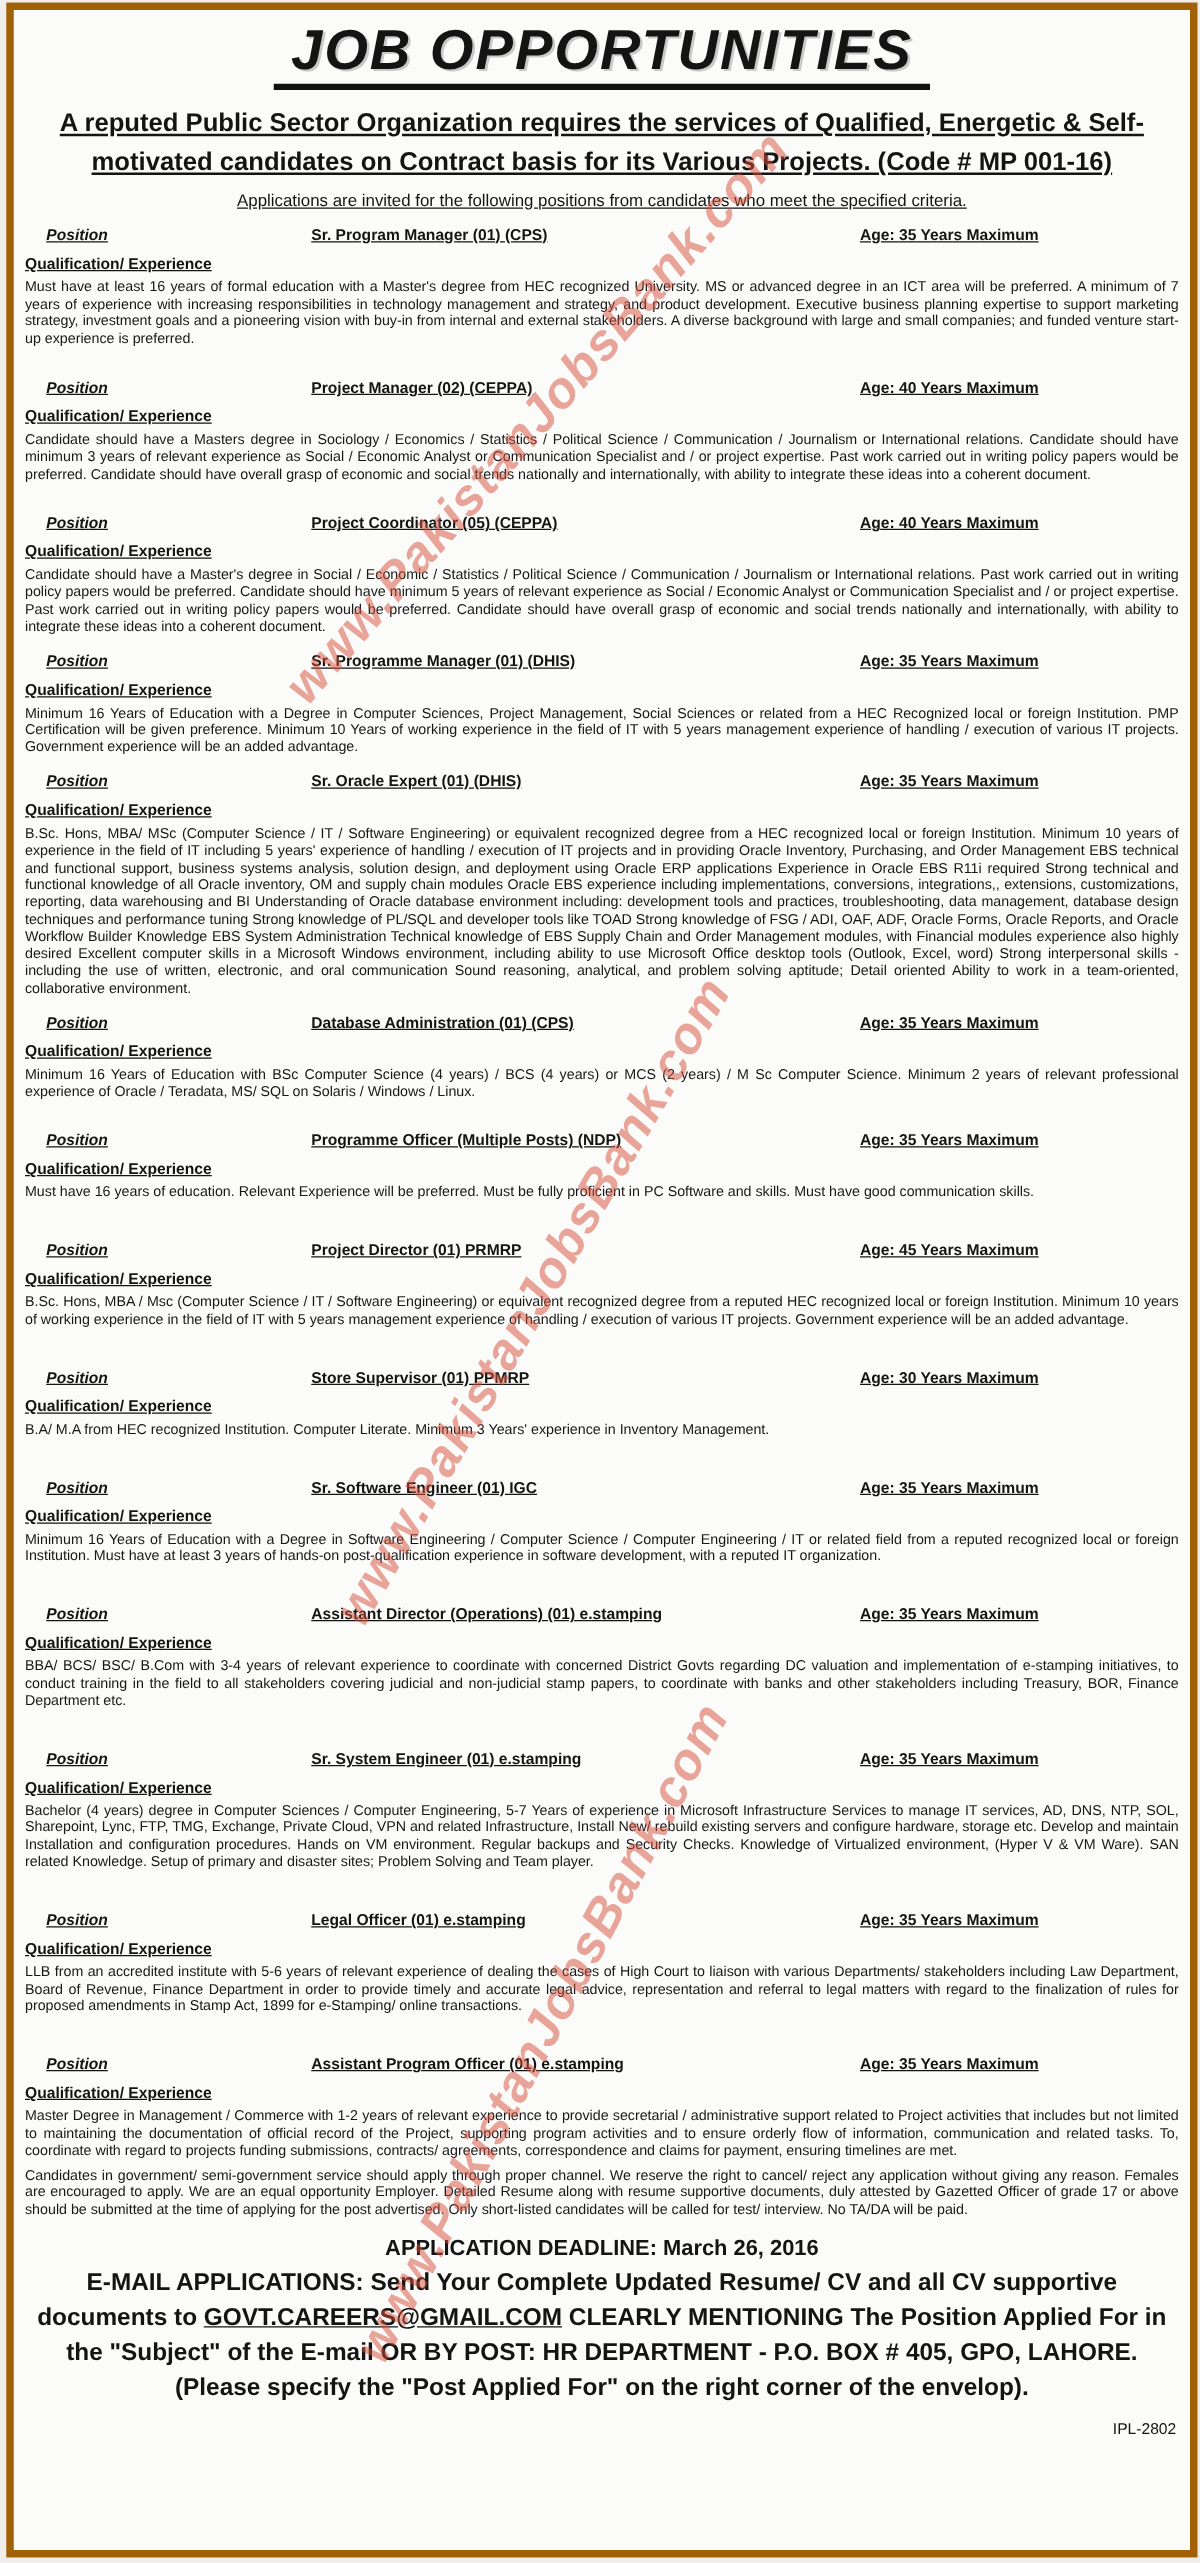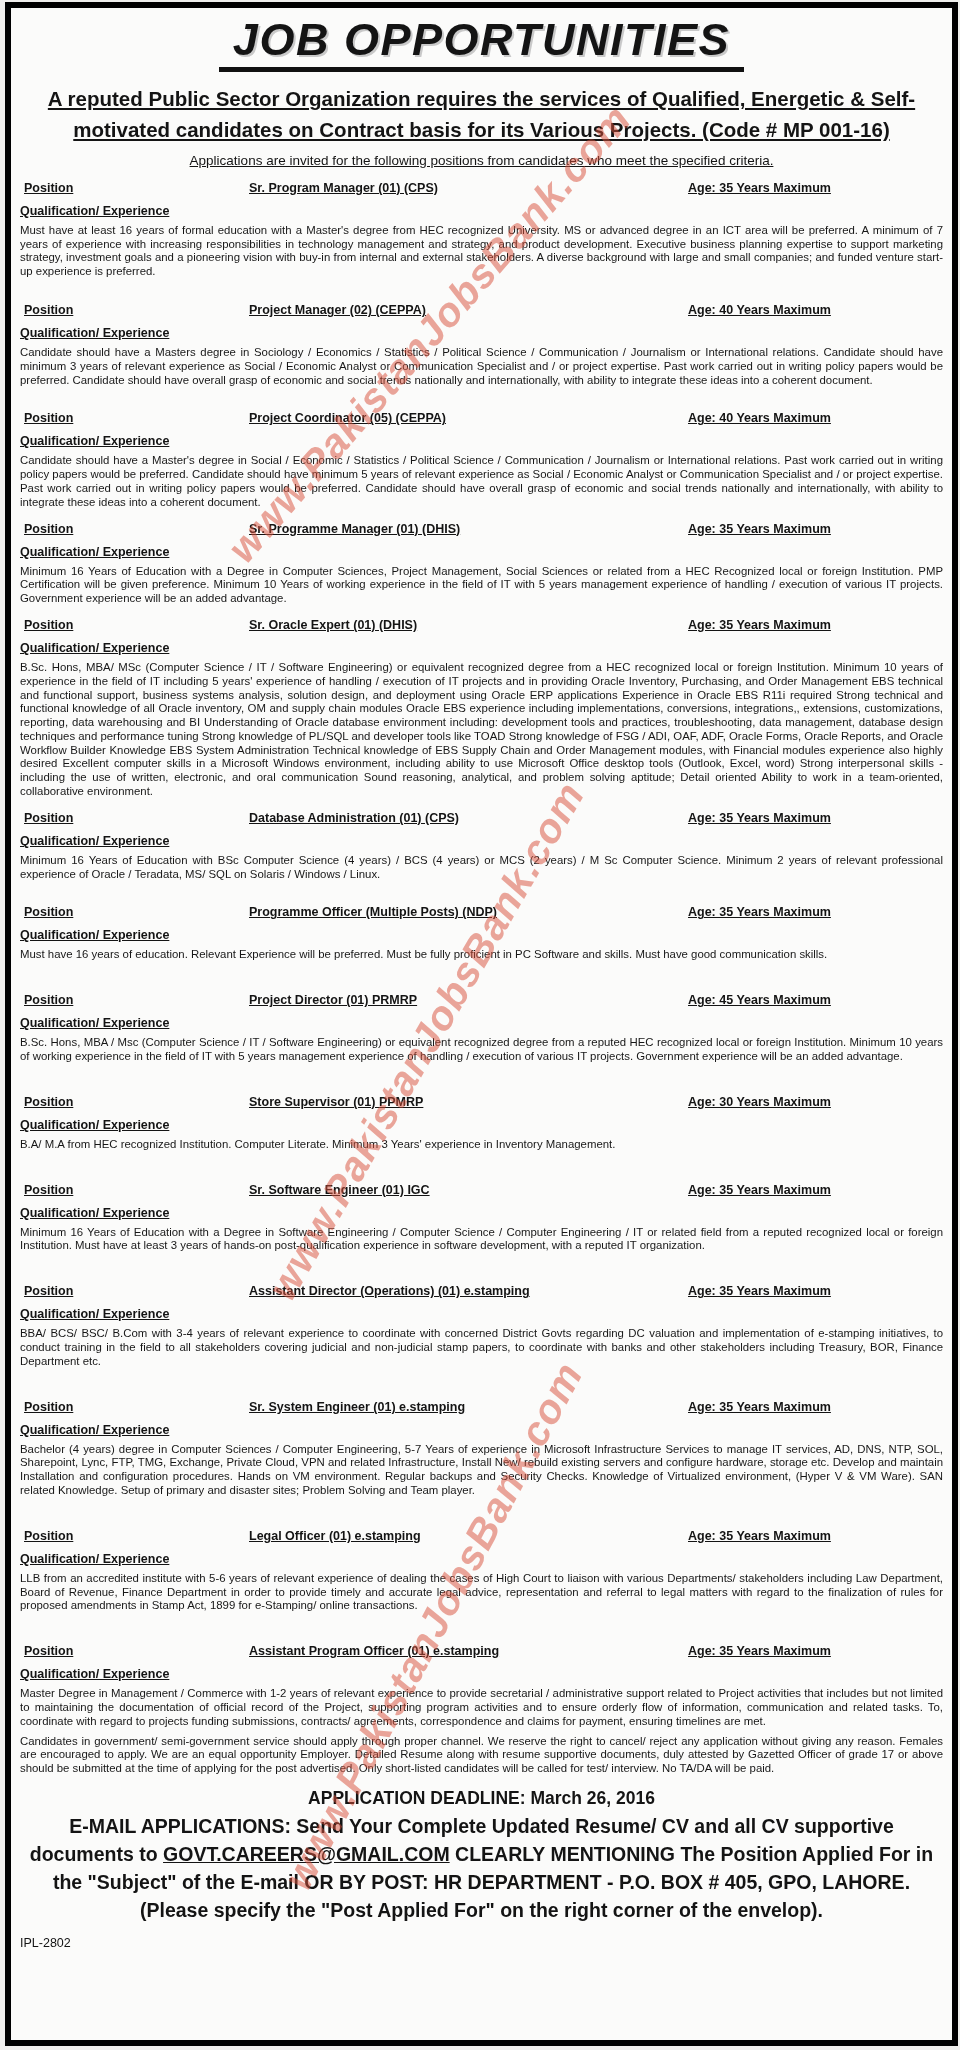--- a/index.html
+++ b/index.html
@@ -1,50 +1,50 @@
 <!DOCTYPE html>
 <html><head>
 <meta charset="utf-8">
 <style>
   html,body{margin:0;padding:0;width:960px;height:2050px;background:#efeeec;
     font-family:"Liberation Sans",sans-serif;color:#141414;}
   .frame{position:absolute;left:5px;top:2px;width:923px;height:2026px;
-    border:6px solid #000000;background:#fbfbfa;padding:2px 9px 4px 9px;overflow:hidden;}
+    border:6px solid #a16207;background:#fbfbfa;padding:2px 9px 4px 9px;overflow:hidden;}
 
   .title-wrap{text-align:center;margin-top:6px;}
   .title{display:inline-block;font-size:45px;font-weight:900;font-style:italic;
     letter-spacing:1.5px;border-bottom:5px solid #111;padding:0 14px 4px;line-height:1.05;
     text-shadow:2px 2px 0 #c9c9c9;}
 
   .subtitle{margin:12px auto 0;width:97%;font-size:20.5px;font-weight:bold;
     text-align:center;line-height:1.5;text-decoration:underline;}
   .invite{margin-top:7px;text-align:center;font-size:13.5px;font-weight:normal;
     text-decoration:underline;}
 
   .job{margin-top:24px;position:relative;}
   .job.first{margin-top:13px;}
   .job.mt-sm{margin-top:12px;}
   .job.mt-lg{margin-top:31px;}
   .row{position:relative;height:17px;font-weight:bold;font-size:12.5px;}
   .row span{text-decoration:underline;white-space:nowrap;}
-  .pos-label{position:absolute;left:4px;}
+  .pos-label{position:absolute;left:17px;font-style:italic;}
   .pos-title{position:absolute;left:229px;}
   .pos-age{position:absolute;left:668px;text-align:right;}
   .qual{margin-top:6px;font-weight:bold;font-size:12.5px;text-decoration:underline;}
   .para{margin:6px 0 0;font-size:11.4px;line-height:13.8px;text-align:justify;color:#171717;}
   .para + .para{margin-top:11px;}
   .para:empty{display:none;}
 
   .closing{}
 
   .footer{margin-top:12px;text-align:center;}
   .deadline{font-size:17.5px;font-weight:bold;}
   .apply{font-size:19.5px;font-weight:bold;line-height:28px;margin:3px auto 0;width:99%;}
   .apply .email{text-decoration:underline;}
-  .ref{text-align:left;font-size:12.5px;margin-top:12px;padding-right:2px;}
+  .ref{text-align:right;font-size:12.5px;margin-top:12px;padding-right:2px;}
 
   .wm{position:absolute;font-size:41px;font-weight:bold;font-style:italic;white-space:nowrap;
     transform-origin:0 50%;pointer-events:none;z-index:9;opacity:.5;color:#d9503a;
     letter-spacing:1px;}
   .wm1{left:225px;top:525px;transform:rotate(-49deg);}
   .wm2{left:268px;top:1265px;transform:rotate(-60deg);}
   .wm3{left:284px;top:1855px;transform:rotate(-62deg);}
 </style>
 </head>
 <body>

